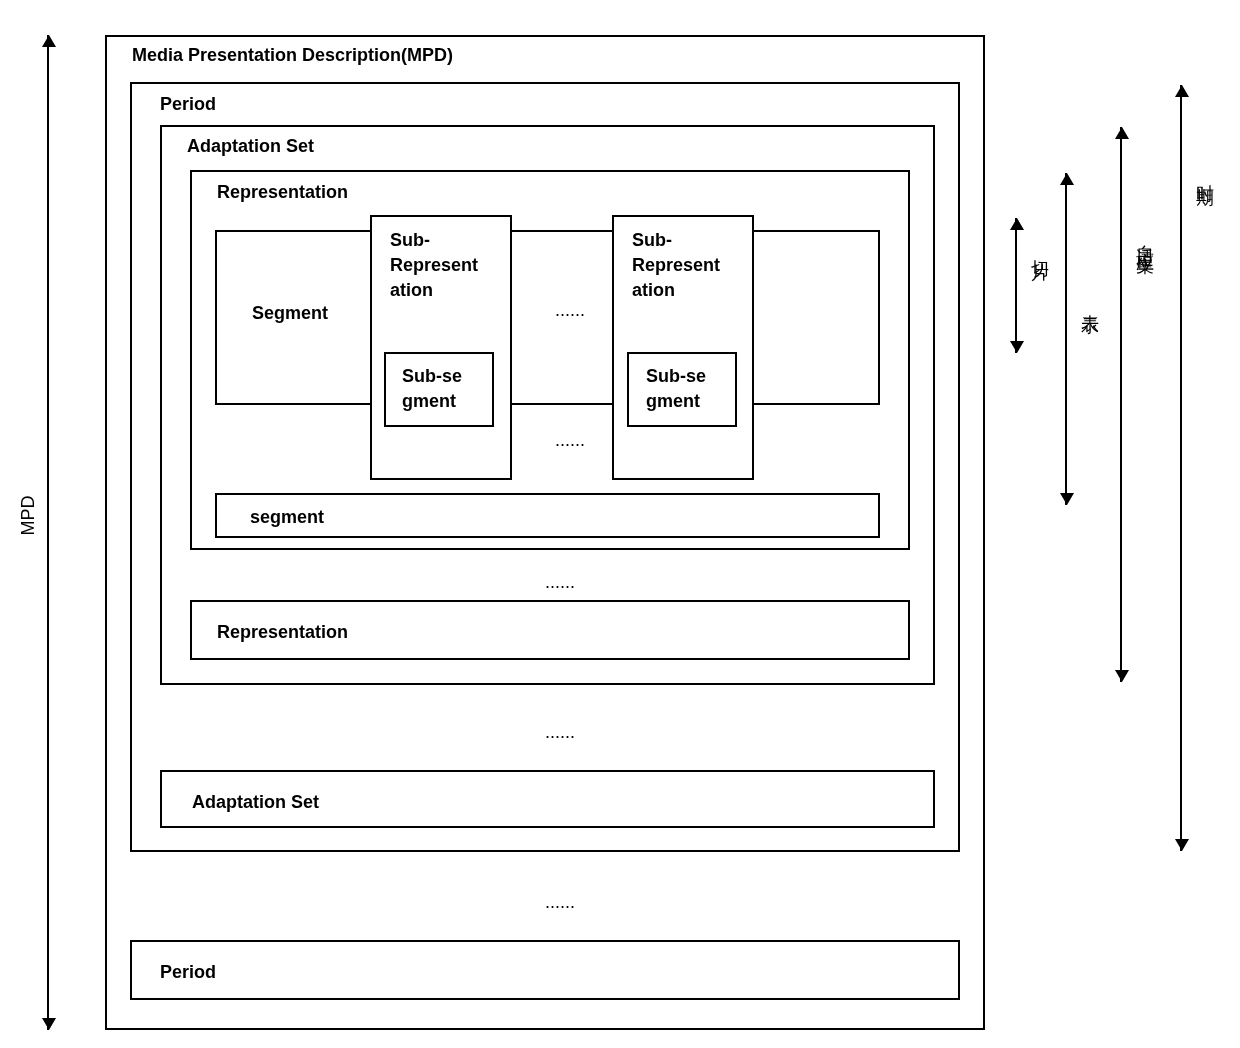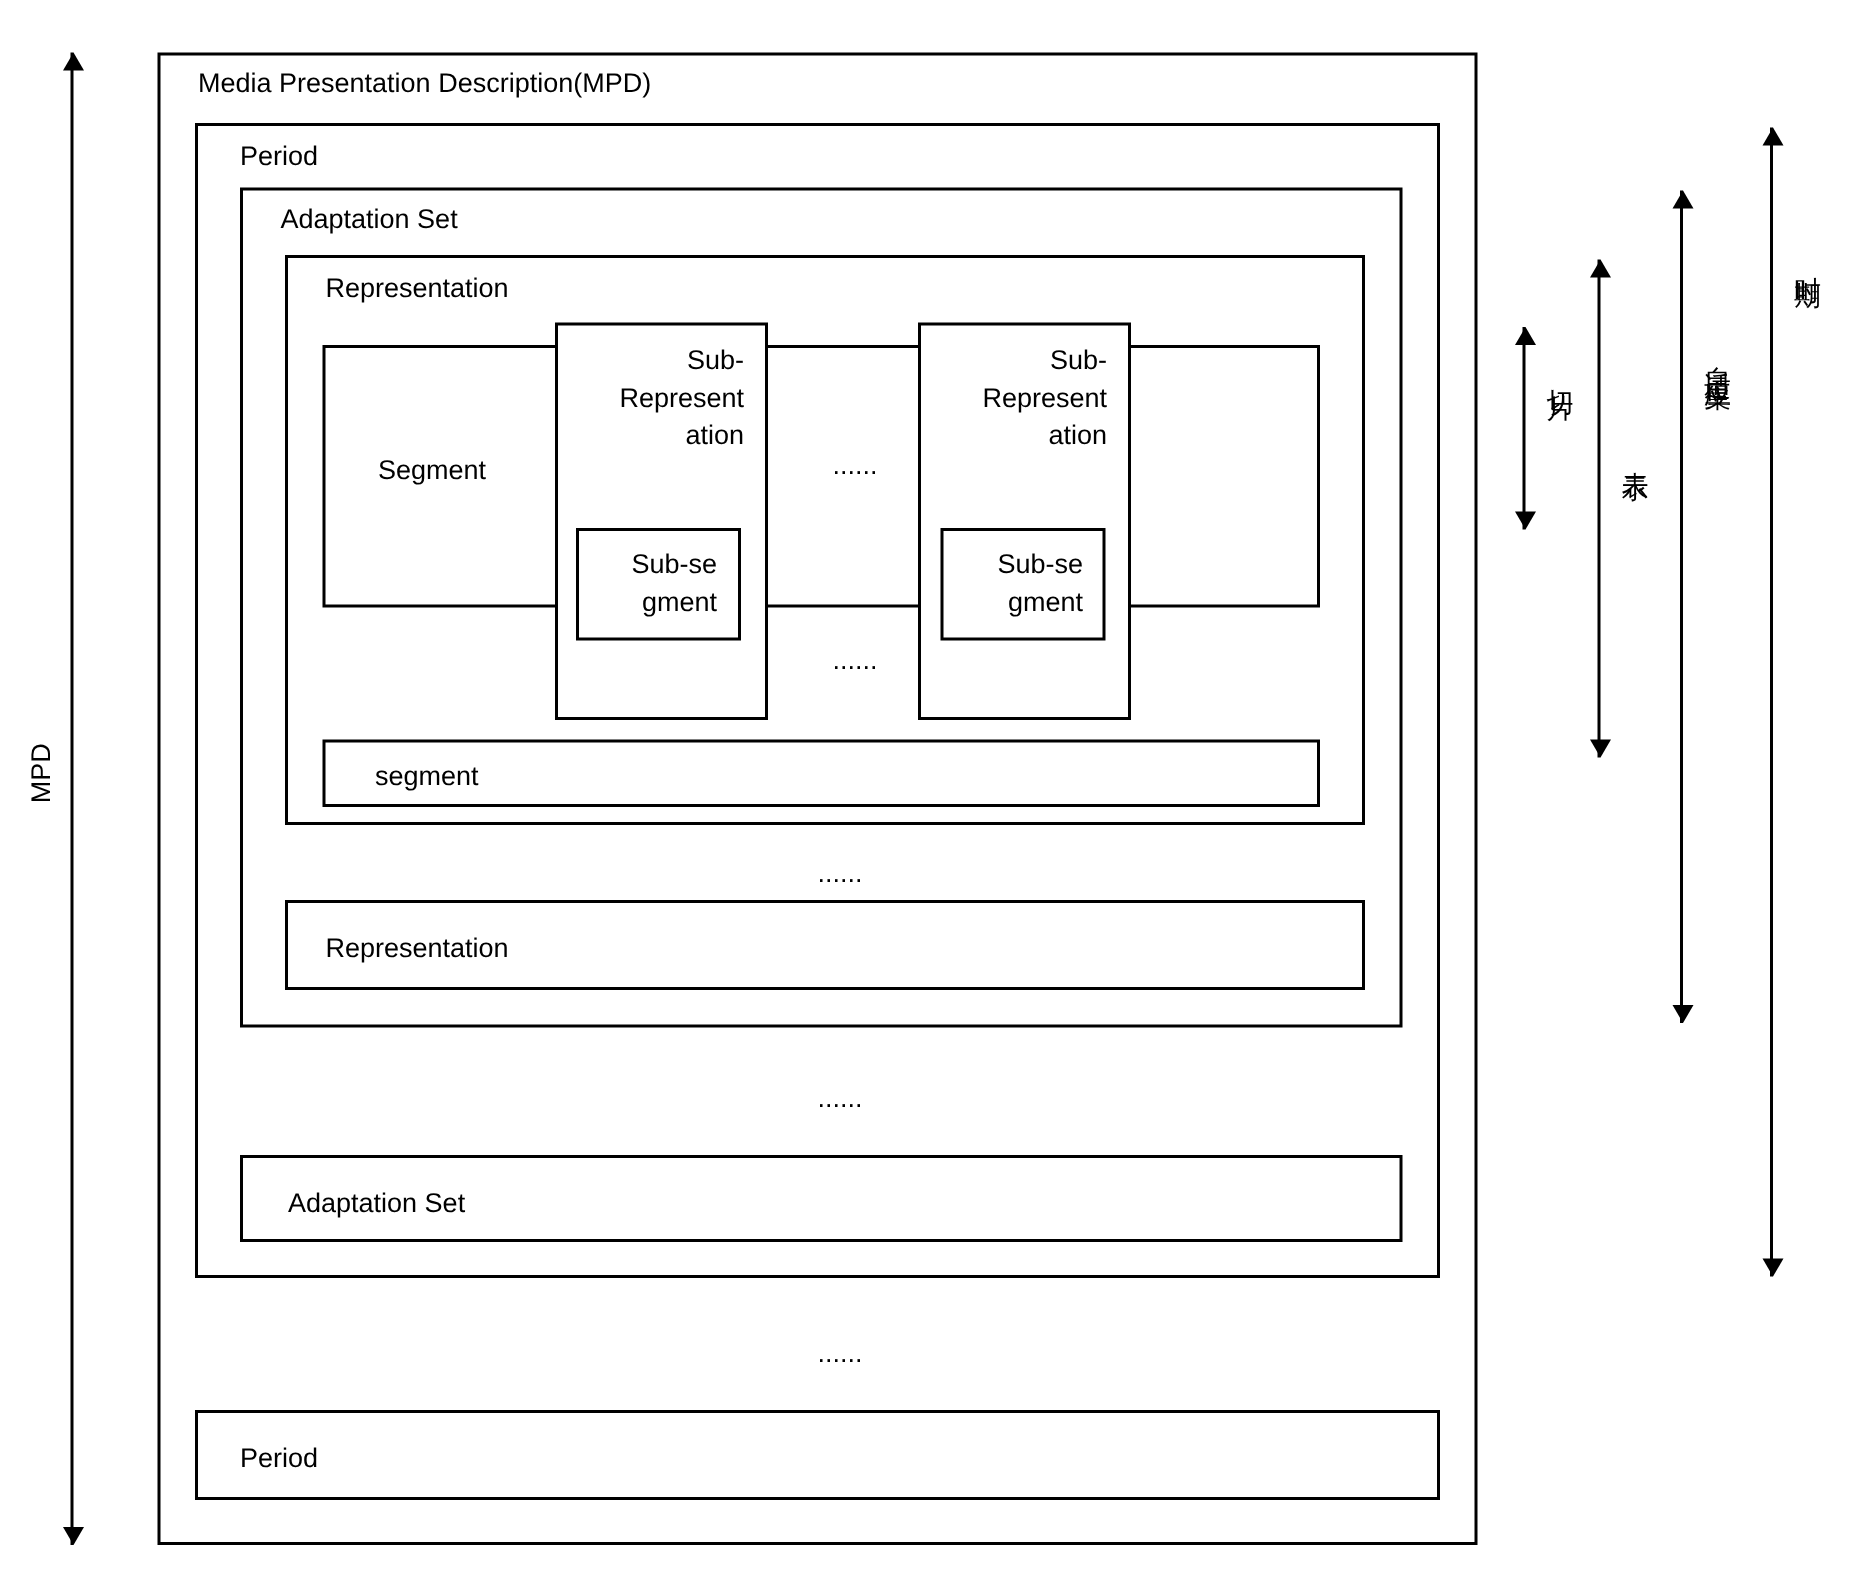--- a/index.html
+++ b/index.html
@@ -1,19 +1,19 @@
 <!DOCTYPE html>
 <html><head>
 <meta charset="utf-8">
 <style>
 * { box-sizing: border-box; margin: 0; padding: 0; }
 body { font-family: Arial, sans-serif; font-size: 18px; background: #fff; }
 .container { position: relative; width: 1240px; height: 1048px; }
 .box { border: 2px solid #000; position: absolute; }
-.label { position: absolute; padding: 8px 12px; font-weight: 400; text-align: right; }
+.label { position: absolute; padding: 8px 12px; font-weight: 700; }
 .ellipsis { position: absolute; text-align: center; }
 .arrow-v { position: absolute; border-left: 2px solid #000; }
 .arrow-v::before, .arrow-v::after { content: ''; position: absolute; left: -7px; border-left: 7px solid transparent; border-right: 7px solid transparent; }
 .arrow-v::before { top: 0; border-bottom: 12px solid #000; }
 .arrow-v::after { bottom: 0; border-top: 12px solid #000; }
 .vtext { position: absolute; writing-mode: vertical-rl; text-orientation: upright; letter-spacing: 4px; font-size: 18px; }
 .rot90 { transform: rotate(-90deg); transform-origin: center; }
 </style>
 </head>
 <body>

